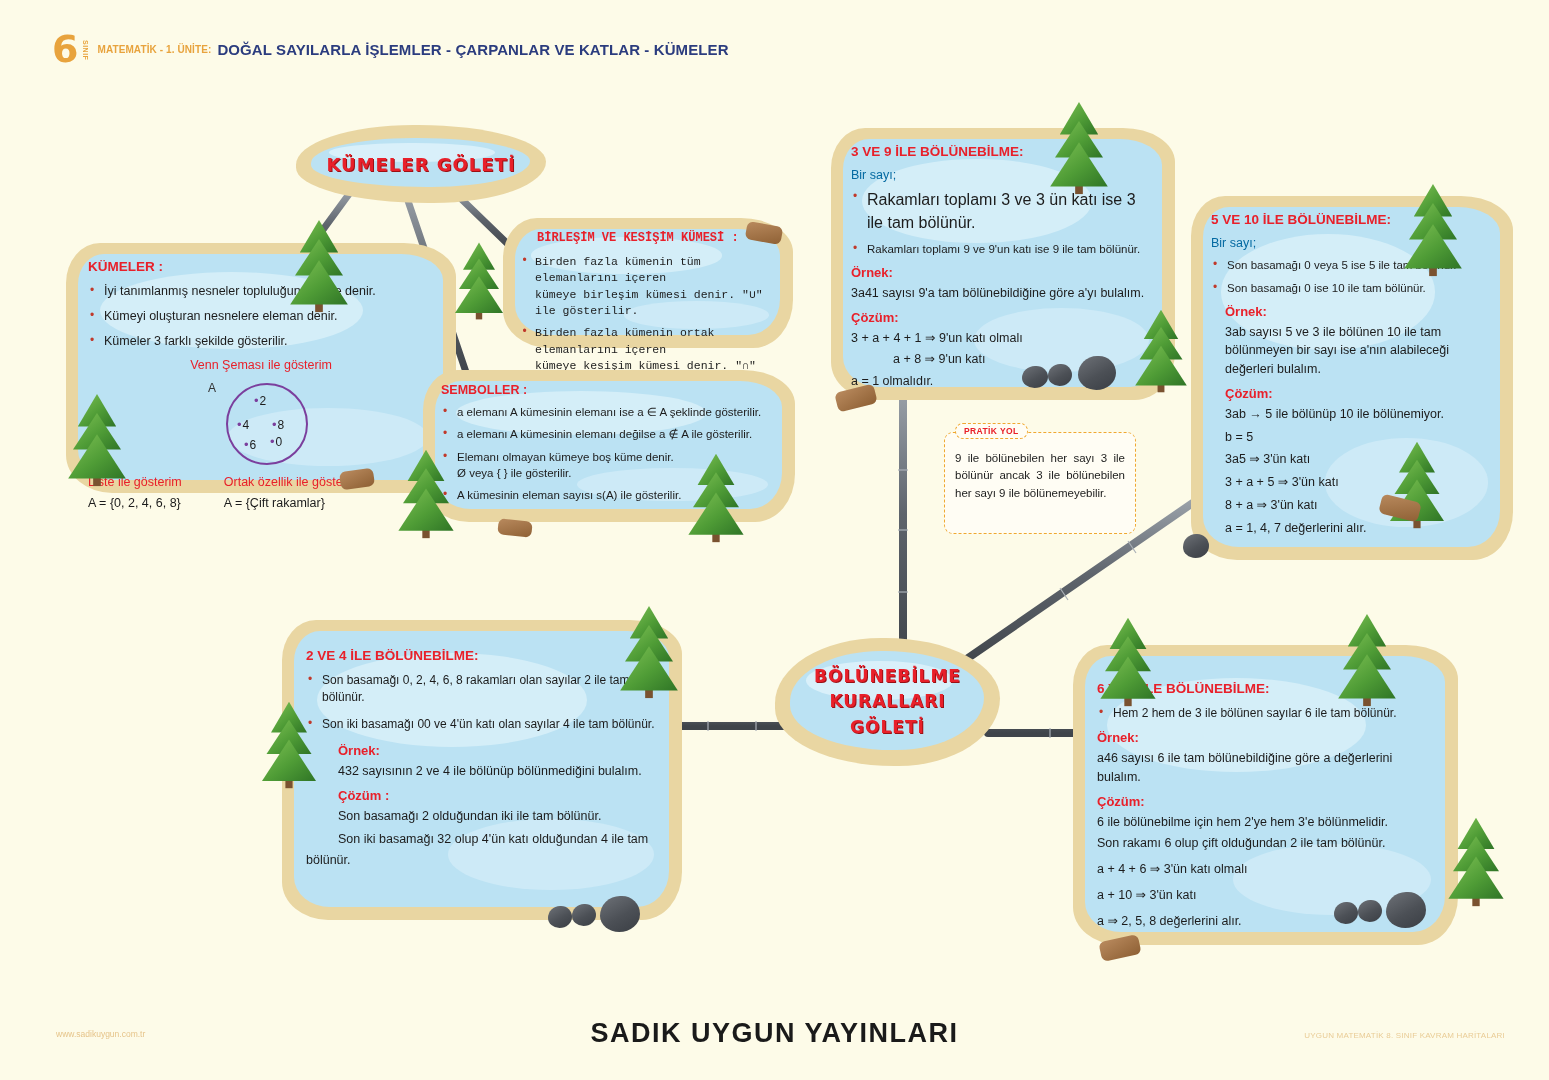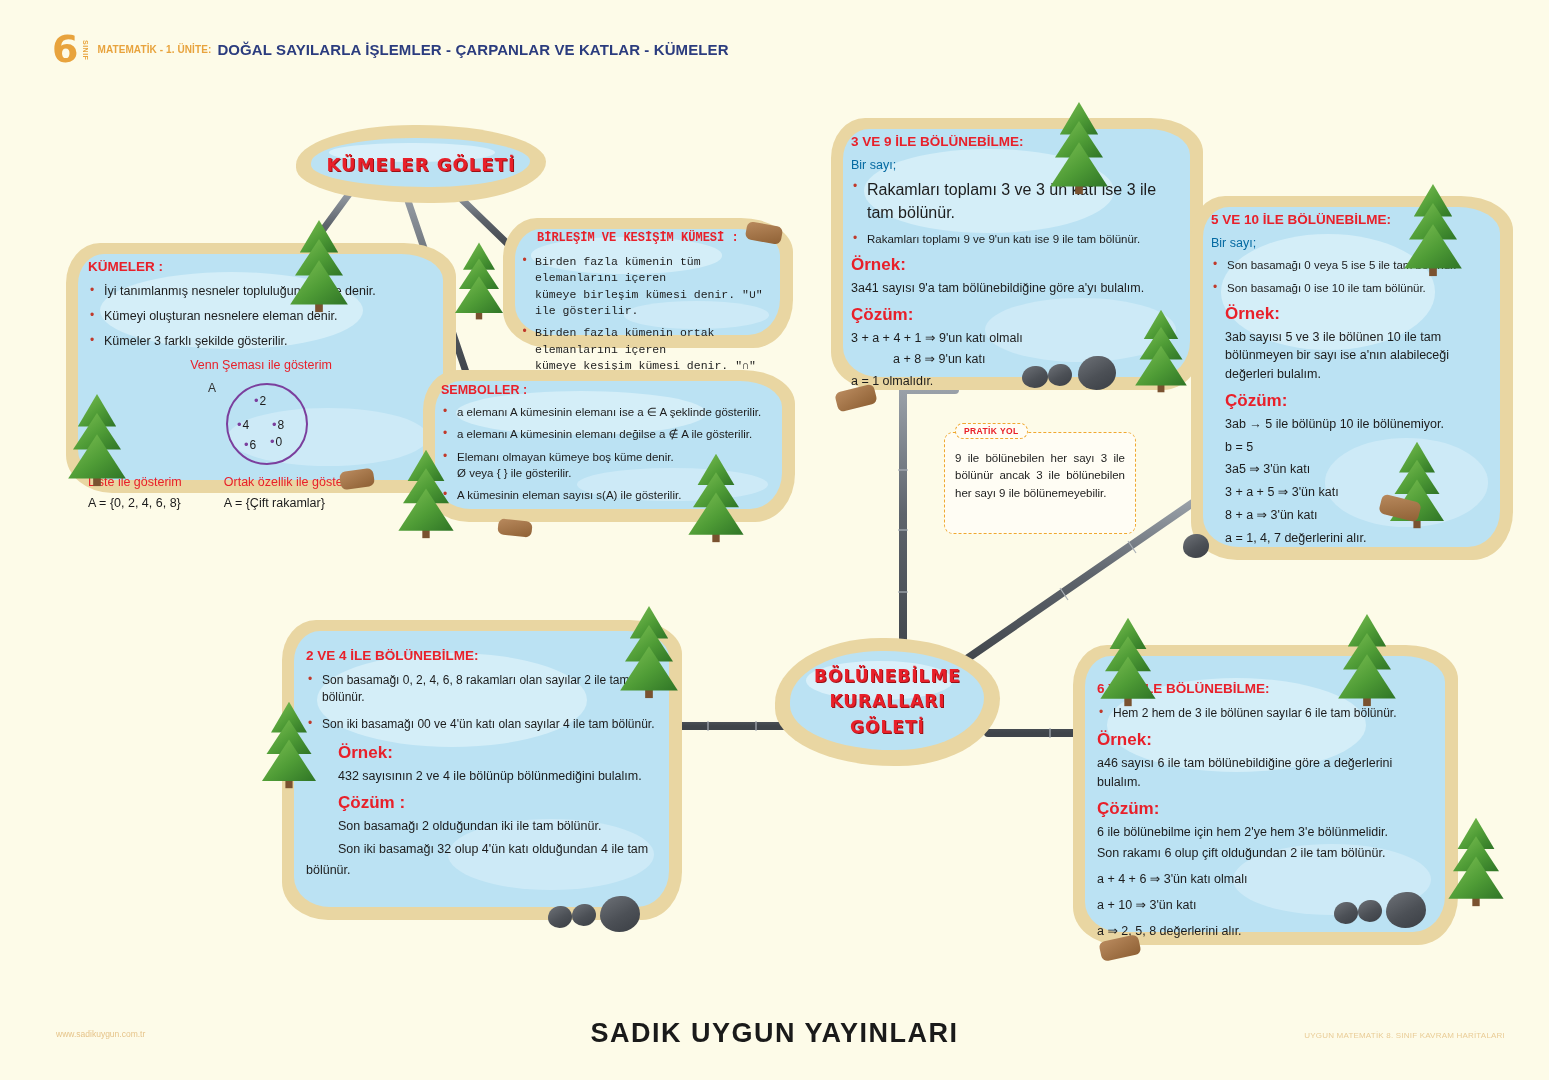--- a/index.html
+++ b/index.html
@@ -59,21 +59,21 @@
   .pond .inner { position: absolute; inset: 0; padding: 16px 20px; }
 
   
   .ttl { color:#E8202A; font-weight:bold; font-size:13.5px; margin-bottom:9px; }
   .lead { font-size:12.5px; color:#0369a1; margin-bottom:7px; }
   ul.bl { list-style:none; }
   ul.bl li { position:relative; padding-left:16px; font-size:12.5px; color:#1c1c1c;
              line-height:1.42; margin-bottom:7px; }
   ul.bl li::before { content:"•"; position:absolute; left:2px; top:-1px; color:#C0392B; font-size:12px; }
   .hl { color:#E8202A; }
-  .sub { color:#E8202A; font-weight:bold; font-size:17px; margin:7px 0 4px; }
+  .sub { color:#E8202A; font-weight:bold; font-size:13px; margin:7px 0 4px; }
   .ln { font-size:12.5px; color:#1c1c1c; line-height:1.5; margin-bottom:3px; }
   .indent { padding-left: 30px; }
 
   
   .node { position:absolute; }
   .node .sand2 { position:absolute; inset:0; background:#E9D6A2;
                  border-radius: 48% 52% 46% 54% / 52% 48% 54% 46%; }
   .node .water2 { position:absolute; inset:13px 16px 16px 15px; background:#BBE2F3;
                   border-radius: 48% 52% 46% 54% / 52% 48% 54% 46%; overflow:hidden;}
   .node .water2::before{content:"";position:absolute;left:8%;top:10%;width:76%;height:40%;
@@ -248,21 +248,21 @@
         <li style="font-size:11.5px;margin-bottom:6px;"><span>a elemanı A kümesinin elemanı değilse a ∉ A ile gösterilir.</span></li>
         <li style="font-size:11.5px;margin-bottom:6px;">
           <span>Elemanı olmayan kümeye boş küme denir.</span><br>
           <span>Ø  veya  { }  ile gösterilir.</span>
         </li>
         <li style="font-size:11.5px;"><span>A kümesinin eleman sayısı s(A) ile gösterilir.</span></li>
       </ul>
     </div>
   </div>
 
-  <div class="pond" style="left:831px; top:118px; width:372px; height:272px;">
+  <div class="pond" style="left:831px; top:128px; width:344px; height:272px;">
     <div class="sand"></div>
     <div class="water"></div>
     <div class="inner" style="padding:16px 20px;">
       <div class="ttl">3 VE 9 İLE BÖLÜNEBİLME:</div>
       <div class="lead">Bir sayı;</div>
       <ul class="bl">
         <li style="font-size:16px;"><span>Rakamları toplamı 3 ve 3 ün katı ise 3 ile tam bölünür.</span></li>
         <li style="font-size:11.5px;"><span>Rakamları toplamı 9 ve 9'un katı ise 9 ile tam bölünür.</span></li>
       </ul>
       <div class="sub">Örnek:</div>

